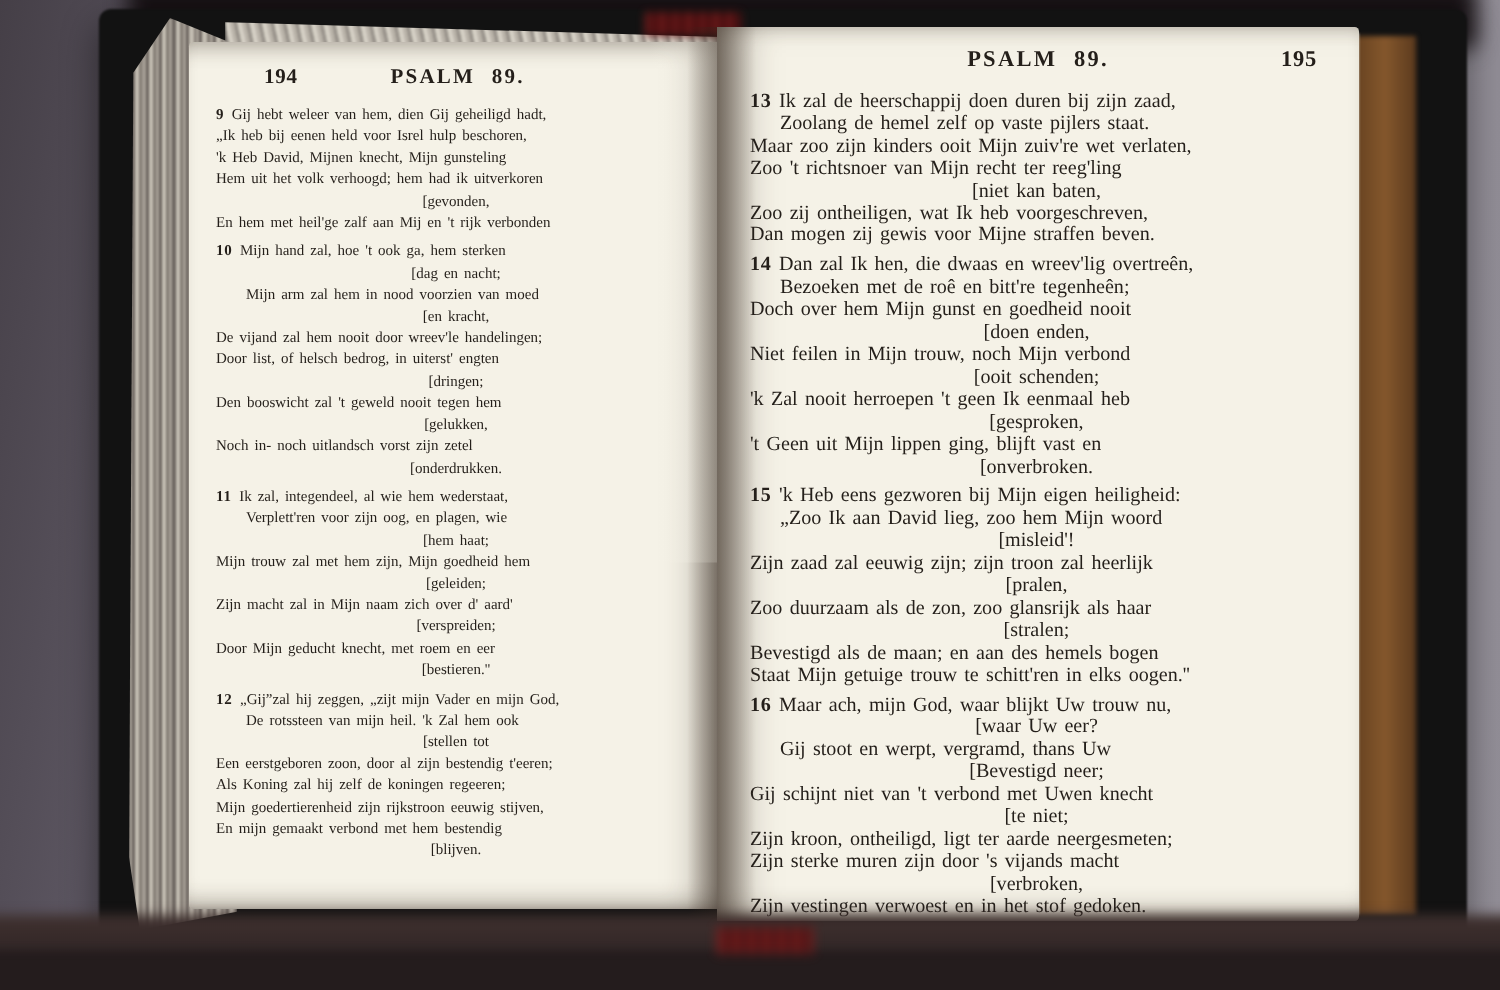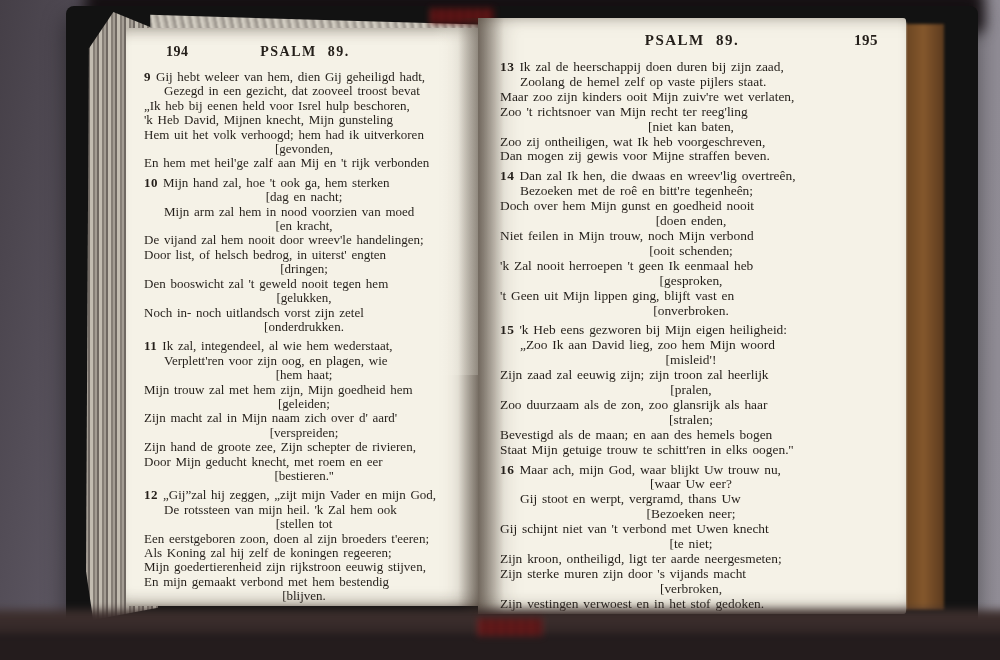--- a/index.html
+++ b/index.html
@@ -52,26 +52,26 @@
     background:linear-gradient(90deg,rgba(50,38,28,0) 0%,rgba(50,38,28,.38) 45%,rgba(50,38,28,.30) 58%,rgba(50,38,28,0) 100%);}
 
   
   .page-inner{position:absolute;inset:0;}
   .left-page .page-inner{padding:16px 12px 0 18px;}
   .right-page .page-inner{padding:14px 22px 0 22px;}
   .page-header{position:relative;font-weight:bold;letter-spacing:1.5px;margin-bottom:6px;font-size:14px;}
   .left-page .page-header{height:20px;}
   .right-page .page-header{height:22px;font-size:15px;}
   .page-header .title{position:absolute;left:0;right:0;text-align:center;word-spacing:6px;}
-  .page-header .pgnum-left{position:absolute;left:22px;letter-spacing:.5px;}
+  .page-header .pgnum-left{position:absolute;left:32px;letter-spacing:.5px;}
   .page-header .pgnum-right{position:absolute;right:6px;letter-spacing:.5px;}
   .verses{display:block;}
   .verse{margin-bottom:5px;}
   .line{white-space:nowrap;word-spacing:1.5px;}
-  .left-page .line{font-size:13px;line-height:14.4px;}
+  .left-page .line{font-size:10px;line-height:14.4px;}
   .right-page .line{font-size:13.4px;line-height:14.9px;}
   .line.indent{margin-left:20px;}
   .line.right{text-align:center;padding-right:2px;}
   .vnum{font-weight:bold;margin-right:5px;letter-spacing:.5px;}
   
   .ink-fade{position:absolute;top:0;right:0;width:46px;height:60%;
     background:linear-gradient(to right,rgba(245,242,231,0) 0%,rgba(245,242,231,.45) 100%);pointer-events:none;}
 </style>
 </head>
 <body>
@@ -88,21 +88,20 @@
 
   <div class="page left-page">
     <div class="page-inner">
       <div class="page-header">
         <span class="pgnum-left">194</span>
         <span class="title">PSALM 89.</span>
       </div>
       <div class="verses">
           <div class="verse">
             <div class="line first"><span class="vnum">9</span>Gij hebt weleer van hem, dien Gij geheiligd hadt,</div>
-            <div class="line indent">Gezegd in een gezicht, dat zooveel troost bevat</div>
             <div class="line left">„Ik heb bij eenen held voor Isrel hulp beschoren,</div>
             <div class="line left">'k Heb David, Mijnen knecht, Mijn gunsteling</div>
             <div class="line left">Hem uit het volk verhoogd; hem had ik uitverkoren</div>
             <div class="line right">[gevonden,</div>
             <div class="line left">En hem met heil'ge zalf aan Mij en 't rijk verbonden</div>
           </div>
           <div class="verse">
             <div class="line first"><span class="vnum">10</span>Mijn hand zal, hoe 't ook ga, hem sterken</div>
             <div class="line right">[dag en nacht;</div>
             <div class="line indent">Mijn arm zal hem in nood voorzien van moed</div>
@@ -116,29 +115,28 @@
             <div class="line right">[onderdrukken.</div>
           </div>
           <div class="verse">
             <div class="line first"><span class="vnum">11</span>Ik zal, integendeel, al wie hem wederstaat,</div>
             <div class="line indent">Verplett'ren voor zijn oog, en plagen, wie</div>
             <div class="line right">[hem haat;</div>
             <div class="line left">Mijn trouw zal met hem zijn, Mijn goedheid hem</div>
             <div class="line right">[geleiden;</div>
             <div class="line left">Zijn macht zal in Mijn naam zich over d' aard'</div>
             <div class="line right">[verspreiden;</div>
-            <div class="line left">Zijn hand de groote zee, Zijn schepter de rivieren,</div>
             <div class="line left">Door Mijn geducht knecht, met roem en eer</div>
             <div class="line right">[bestieren.''</div>
           </div>
           <div class="verse">
             <div class="line first"><span class="vnum">12</span>„Gij”zal hij zeggen, „zijt mijn Vader en mijn God,</div>
             <div class="line indent">De rotssteen van mijn heil. 'k Zal hem ook</div>
             <div class="line right">[stellen tot</div>
-            <div class="line left">Een eerstgeboren zoon, doen al zijn broeders t'eeren;</div>
+            <div class="line left">Een eerstgeboren zoon, door al zijn bestendig t'eeren;</div>
             <div class="line left">Als Koning zal hij zelf de koningen regeeren;</div>
             <div class="line left">Mijn goedertierenheid zijn rijkstroon eeuwig stijven,</div>
             <div class="line left">En mijn gemaakt verbond met hem bestendig</div>
             <div class="line right">[blijven.</div>
           </div>
         </div>
 
     </div>
     <div class="ink-fade"></div>
   </div>
@@ -179,21 +177,21 @@
             <div class="line right">[pralen,</div>
             <div class="line left">Zoo duurzaam als de zon, zoo glansrijk als haar</div>
             <div class="line right">[stralen;</div>
             <div class="line left">Bevestigd als de maan; en aan des hemels bogen</div>
             <div class="line left">Staat Mijn getuige trouw te schitt'ren in elks oogen.''</div>
           </div>
           <div class="verse">
             <div class="line first"><span class="vnum">16</span>Maar ach, mijn God, waar blijkt Uw trouw nu,</div>
             <div class="line right">[waar Uw eer?</div>
             <div class="line indent">Gij stoot en werpt, vergramd, thans Uw</div>
-            <div class="line right">[Bezoeken neer;</div>
+            <div class="line right">[Bevestigd neer;</div>
             <div class="line left">Gij schijnt niet van 't verbond met Uwen knecht</div>
             <div class="line right">[te niet;</div>
             <div class="line left">Zijn kroon, ontheiligd, ligt ter aarde neergesmeten;</div>
             <div class="line left">Zijn sterke muren zijn door 's vijands macht</div>
             <div class="line right">[verbroken,</div>
             <div class="line left">Zijn vestingen verwoest en in het stof gedoken.</div>
           </div>
         </div>
 
     </div>

